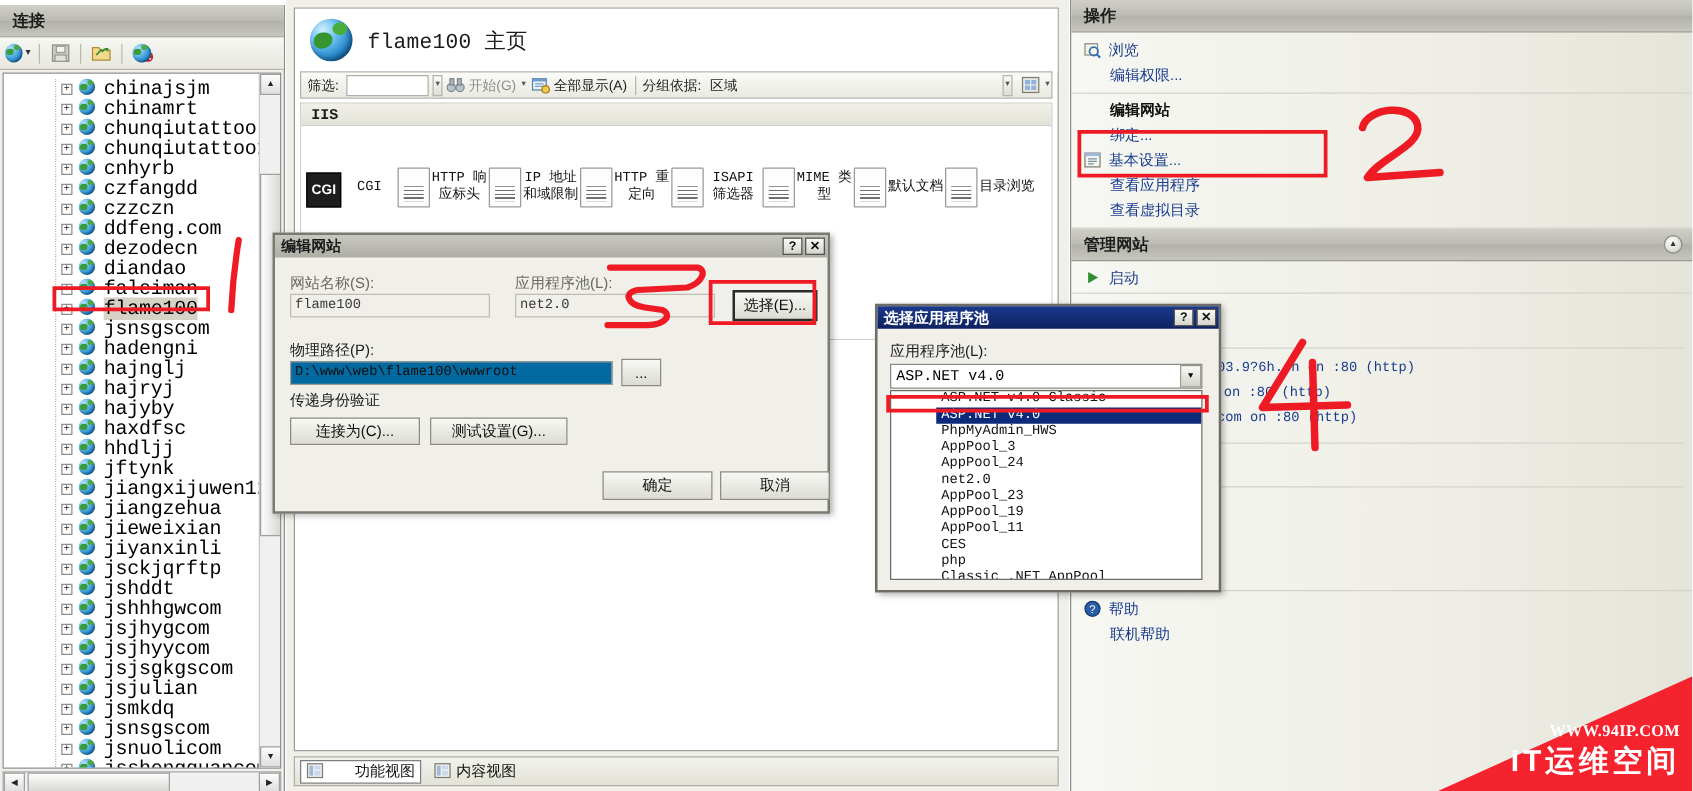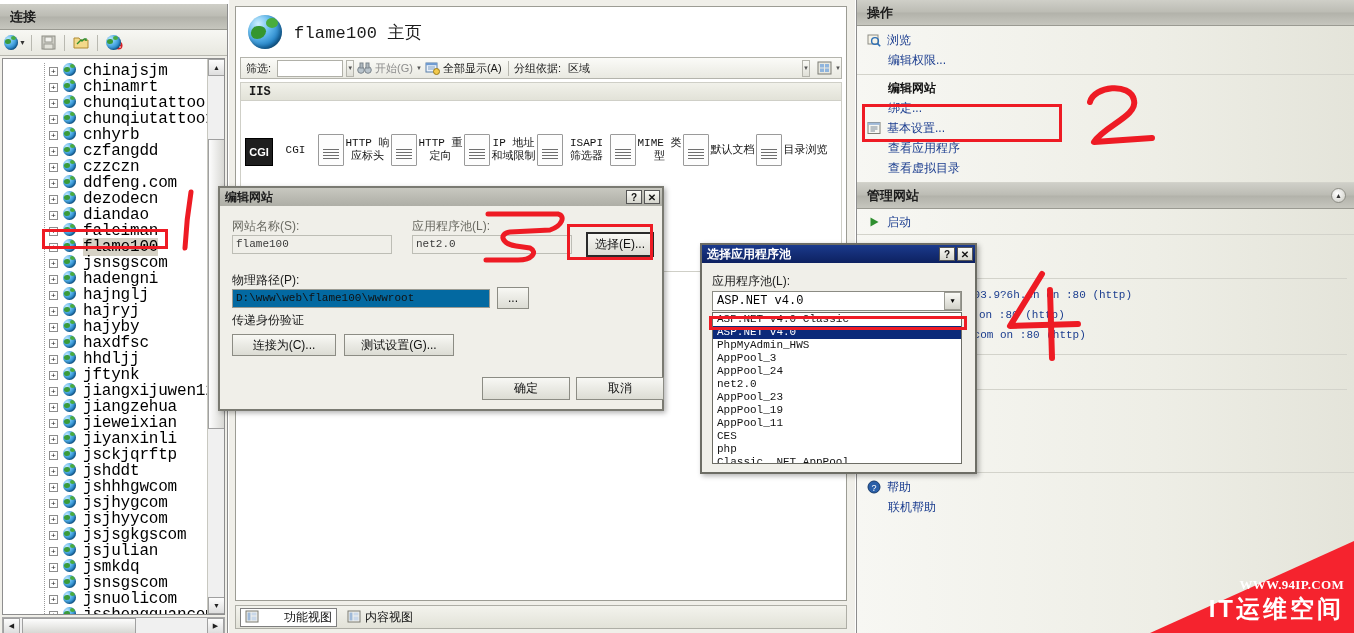--- a/index.html
+++ b/index.html
@@ -314,20 +314,21 @@
   }
   .combo .arrowbox {
     margin-left:auto; width: 17px; height: 18px;
     background: linear-gradient(to bottom,#fafaf6,#d2d2ca);
     border: 1px solid #9b9b93;
     display:flex; align-items:center; justify-content:center; font-size:7px;
   }
   .listbox {
     background:#fff; border: 1px solid #6d6d65;
     overflow: hidden;
+    padding-left: 36px;
   }
   .lb-item {
     height: 13px; line-height: 13px;
     font-family:"Liberation Mono", monospace; font-size: 11px;
     padding-left: 4px; color:#111; white-space:nowrap;
   }
   .lb-item.sel { background: #0b2a7a; color:#fff; }
 
   
   .redbox { position:absolute; border: 3px solid #ee1b24; pointer-events:none; }
@@ -685,29 +686,29 @@
                 </span>
               </span>
               <span class="cap">HTTP 响应标头</span>
             </div>
             <div class="icon-cell">
               <span class="glyph">
                 <span class="doc-ico">
                   <span class="lines"></span>
                 </span>
               </span>
-              <span class="cap">HTTP 重定向</span>
+              <span class="cap">IP 地址和域限制</span>
             </div>
             <div class="icon-cell">
               <span class="glyph">
                 <span class="doc-ico">
                   <span class="lines"></span>
                 </span>
               </span>
-              <span class="cap">IP 地址和域限制</span>
+              <span class="cap">HTTP 重定向</span>
             </div>
             <div class="icon-cell">
               <span class="glyph">
                 <span class="doc-ico">
                   <span class="lines"></span>
                 </span>
               </span>
               <span class="cap">ISAPI 筛选器</span>
             </div>
             <div class="icon-cell">

